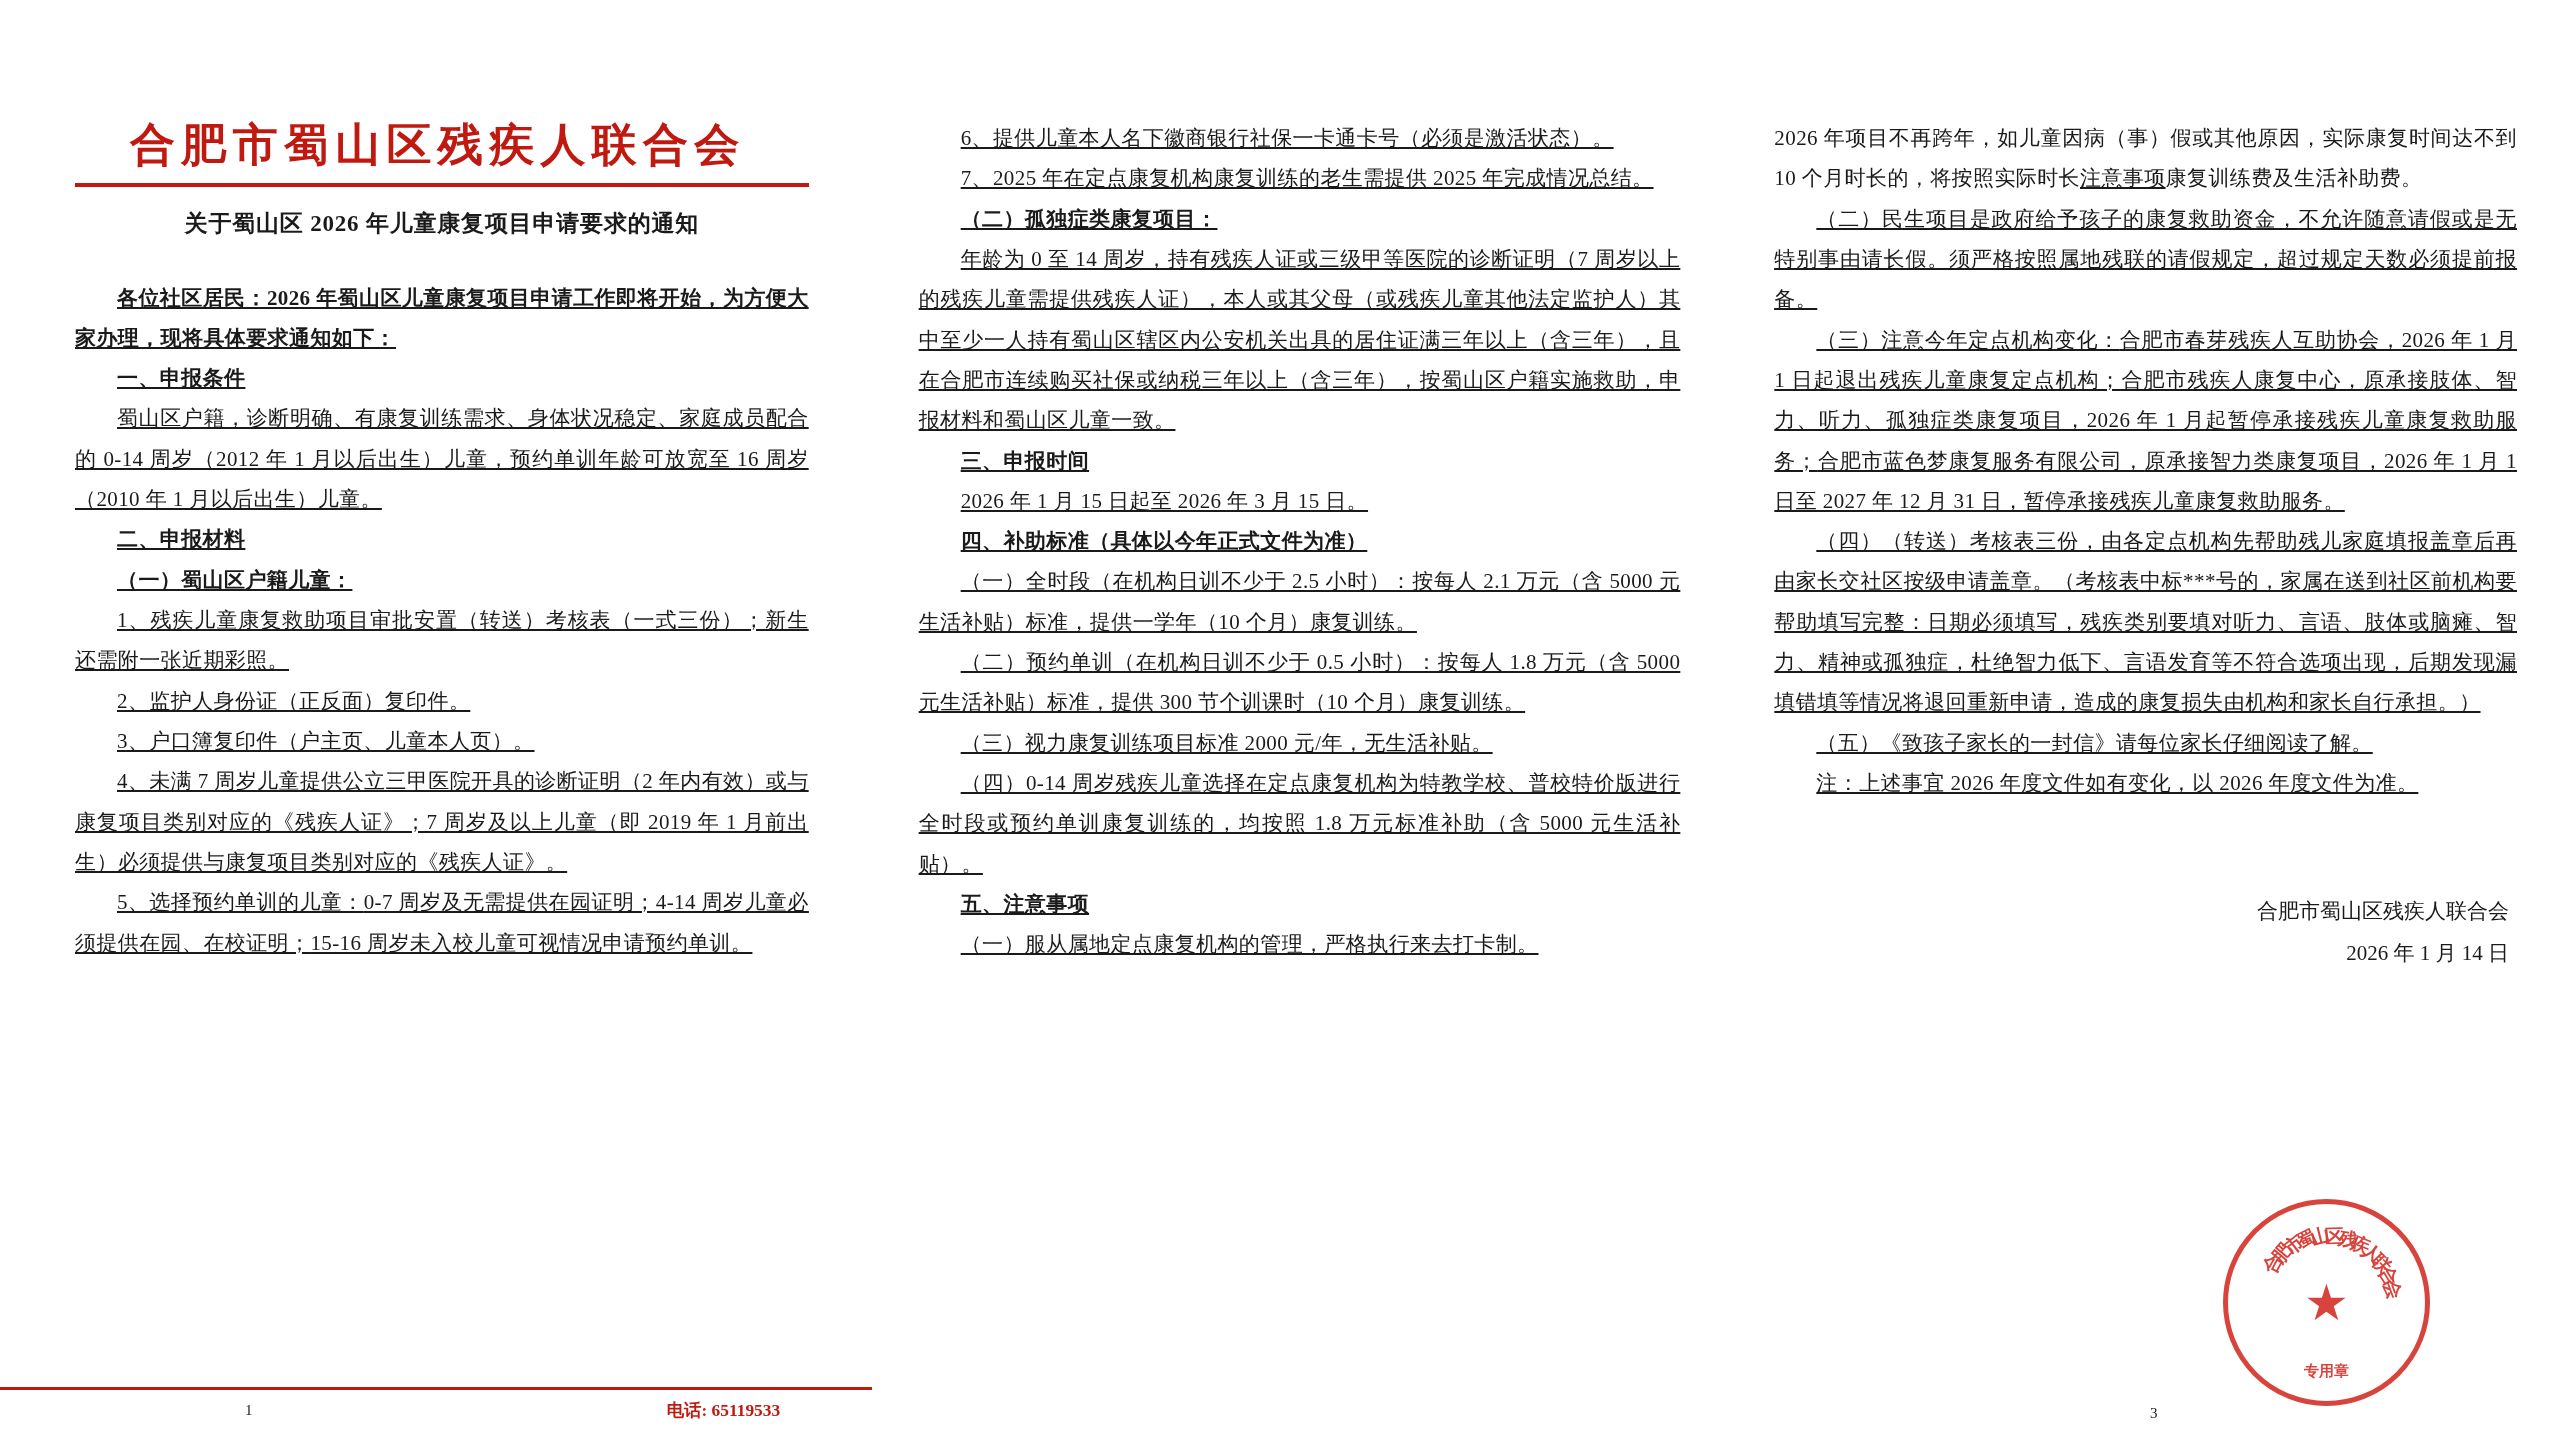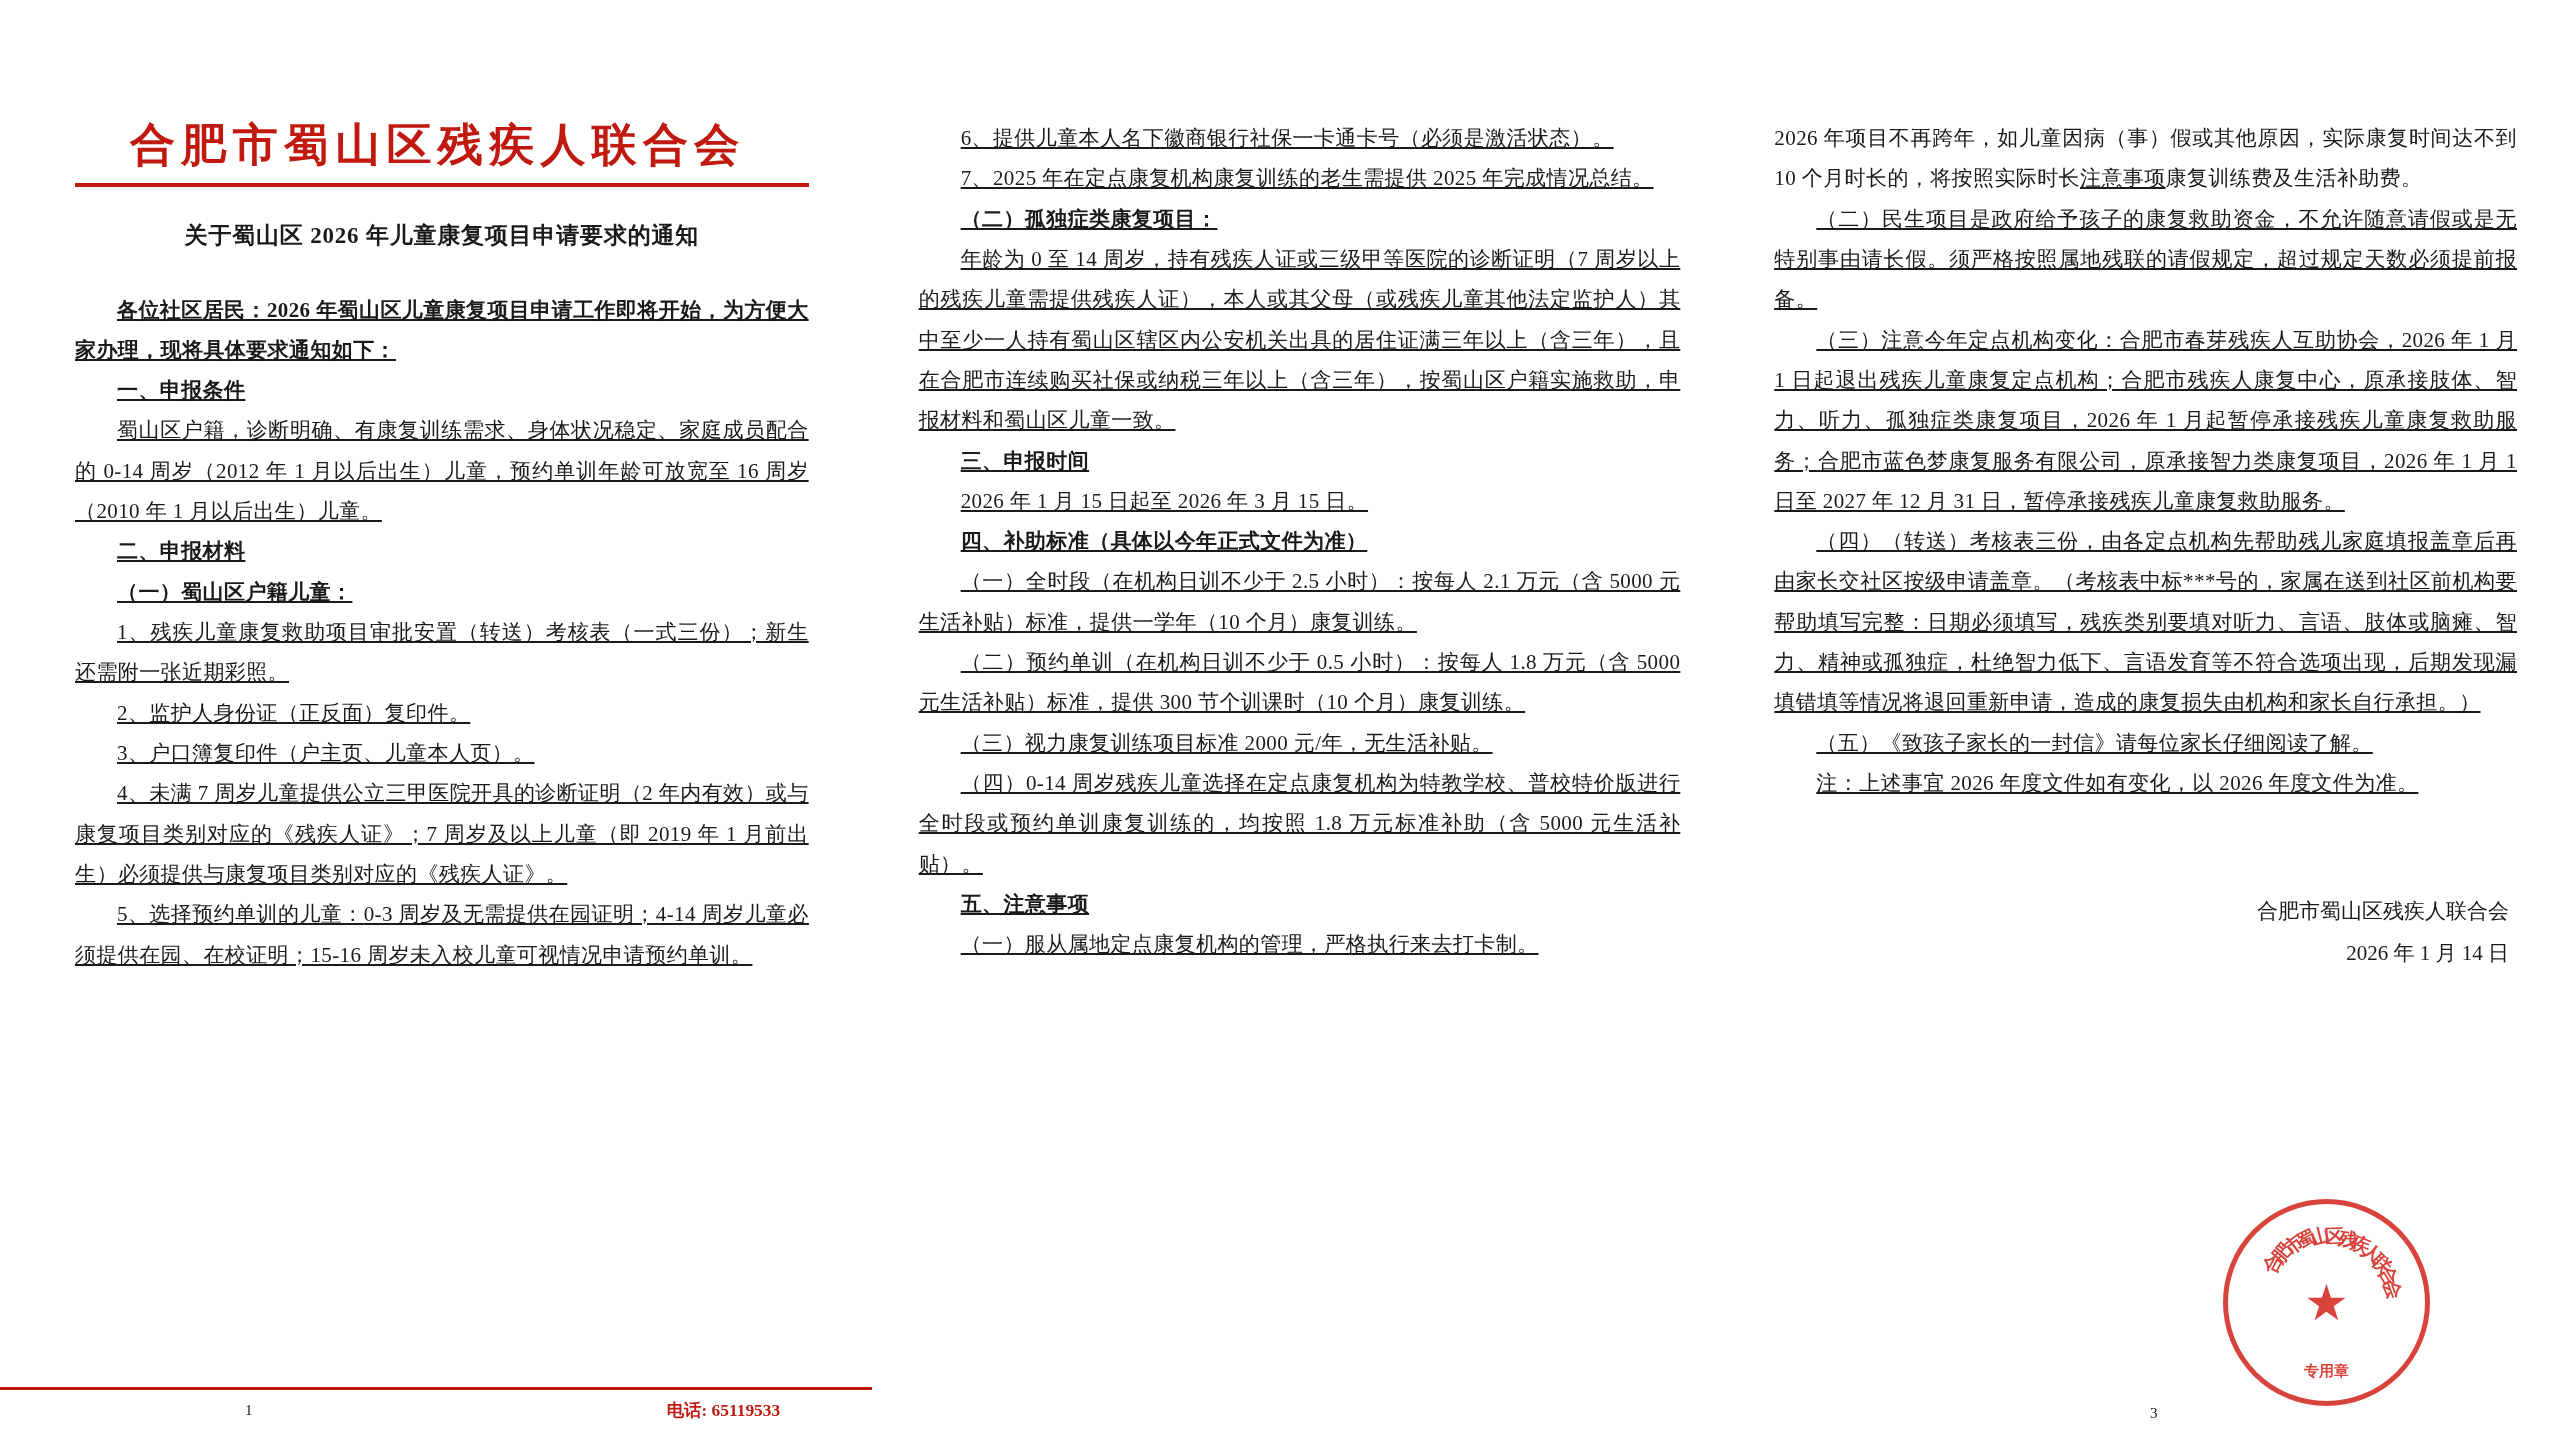--- a/index.html
+++ b/index.html
@@ -52,21 +52,21 @@
   }
   .masthead-rule {
     border-bottom: 4px solid #c01a10;
     margin: 11px 0 0 0;
     width: 100%;
   }
   .doc-title {
     text-align: center;
     font-weight: bold;
     font-size: 23px;
-    margin-top: 32px;
+    margin-top: 20px;
     letter-spacing: 0.8px;
     line-height: 1.5;
   }
   p.para {
     font-size: 21px;
     line-height: 1.92;
     margin: 0;
     text-align: justify;
     letter-spacing: 0.4px;
   }
@@ -191,21 +191,21 @@
 
       <p class="para indent2 bold" style="margin-top:36px;">各位社区居民：2026 年蜀山区儿童康复项目申请工作即将开始，为方便大家办理，现将具体要求通知如下：</p>
       <p class="para indent2 bold">一、申报条件</p>
       <p class="para indent2">蜀山区户籍，诊断明确、有康复训练需求、身体状况稳定、家庭成员配合的 0-14 周岁（2012 年 1 月以后出生）儿童，预约单训年龄可放宽至 16 周岁（2010 年 1 月以后出生）儿童。</p>
       <p class="para indent2 bold">二、申报材料</p>
       <p class="para indent2 bold">（一）蜀山区户籍儿童：</p>
       <p class="para indent2">1、残疾儿童康复救助项目审批安置（转送）考核表（一式三份）；新生还需附一张近期彩照。</p>
       <p class="para indent2">2、监护人身份证（正反面）复印件。</p>
       <p class="para indent2">3、户口簿复印件（户主页、儿童本人页）。</p>
       <p class="para indent2">4、未满 7 周岁儿童提供公立三甲医院开具的诊断证明（2 年内有效）或与康复项目类别对应的《残疾人证》；7 周岁及以上儿童（即 2019 年 1 月前出生）必须提供与康复项目类别对应的《残疾人证》。</p>
-      <p class="para indent2"><span>5、选择预约单训的儿童：</span><span class="u">0-3 周岁及无需提供在园证明；</span><span class="u">4-14 周岁儿童必须提供在园、在校证明；</span><span class="u">15-16 周岁未入校儿童可视情况申请预约单训。</span></p>
+      <p class="para indent2"><span>5、选择预约单训的儿童：</span><span class="u">0-7 周岁及无需提供在园证明；</span><span class="u">4-14 周岁儿童必须提供在园、在校证明；</span><span class="u">15-16 周岁未入校儿童可视情况申请预约单训。</span></p>
 
       <div class="footer">
         <div class="footer-rule"></div>
         <div class="footer-row">
           <span class="page-num">1</span>
           <span class="phone">电话: 65119533</span>
         </div>
       </div>
     </div>
 

